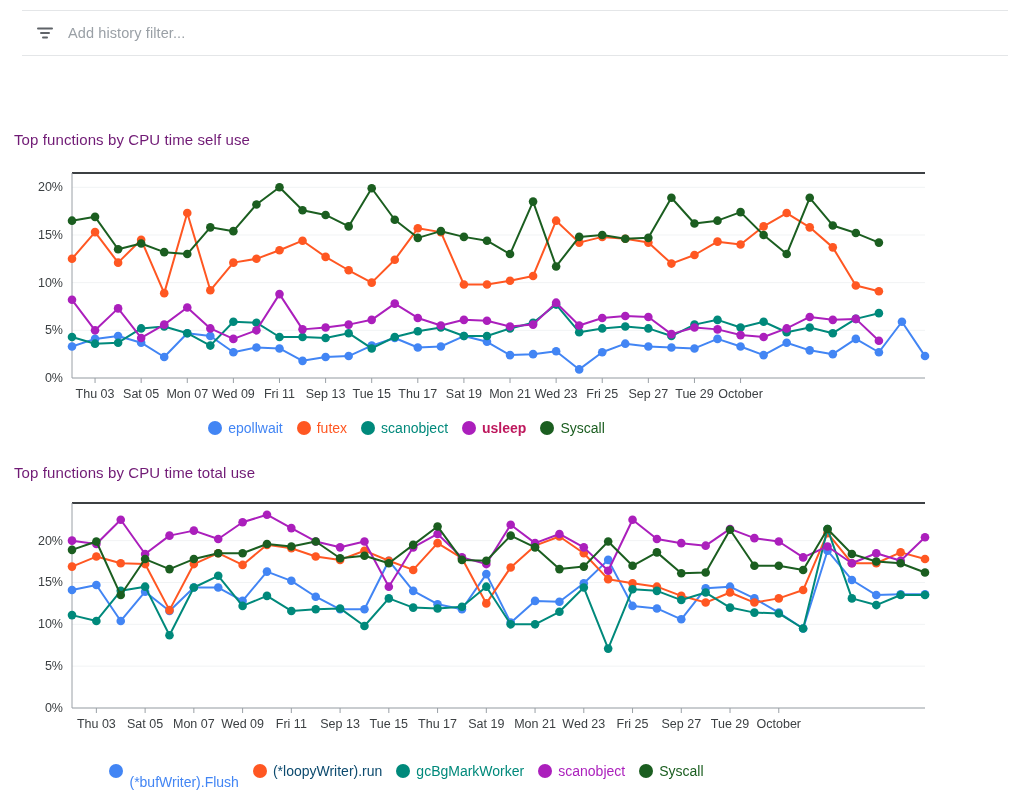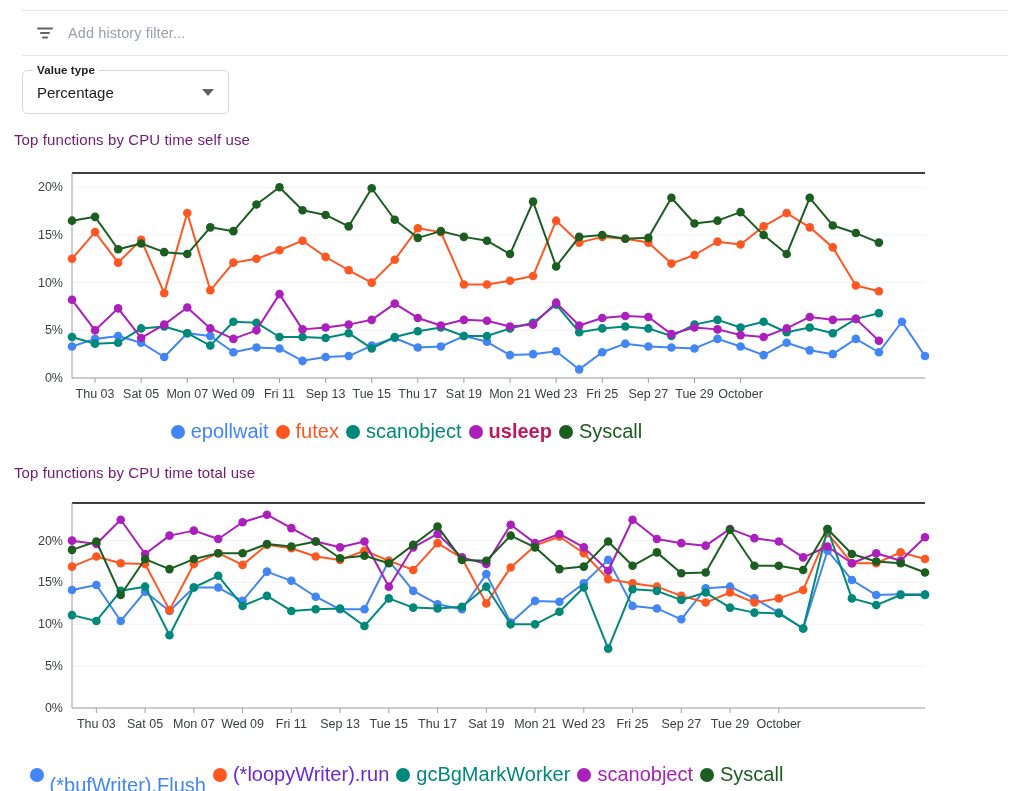--- a/index.html
+++ b/index.html
@@ -88,21 +88,22 @@
   .chart-wrap { position: absolute; left: 0; }
   #chart1 { top: 165px; }
   #chart2 { top: 495px; }
 
   .legend {
     position: absolute;
     width: 820px;
     display: flex;
     justify-content: center;
     align-items: center;
-    font-size: 20px;
+    gap: 7px;
+    font-size: 14px;
   }
   #legend1 { top: 420px; }
   #legend2 { top: 752px; }
   .legend-item {
     display: flex;
     align-items: center;
     gap: 6px;
     margin-right: 7px;
   }
   .legend-dot {
@@ -118,25 +119,20 @@
 <div class="filter-bar">
   <svg class="filter-icon" viewBox="0 0 18 14">
     <rect x="1" y="1.5" width="16" height="2" rx="1" fill="#5f6368"></rect>
     <rect x="4" y="6" width="10" height="2" rx="1" fill="#5f6368"></rect>
     <rect x="6" y="10.5" width="6" height="2" rx="1" fill="#5f6368"></rect>
   </svg>
   <span class="filter-placeholder">Add history filter...</span>
 </div>
 
 <div class="selects">
-  <div class="select w1">
-    <span class="select-label">Value type</span>
-    <span class="select-value">Percentage</span>
-    <span class="caret"></span>
-  </div>
 </div>
 
 <div class="section-title" id="title1">Top functions by CPU time self use</div>
 <div class="section-title" id="title2">Top functions by CPU time total use</div>
 
 <div class="chart-wrap" id="chart1"><svg width="1010" height="245" viewBox="0 0 1010 245">
       <line x1="72" x2="925" y1="213" y2="213" stroke="#f1f3f4" stroke-width="1"></line>
       <line x1="72" x2="925" y1="165.32558139534885" y2="165.32558139534885" stroke="#f1f3f4" stroke-width="1"></line>
       <line x1="72" x2="925" y1="117.65116279069768" y2="117.65116279069768" stroke="#f1f3f4" stroke-width="1"></line>
       <line x1="72" x2="925" y1="69.97674418604652" y2="69.97674418604652" stroke="#f1f3f4" stroke-width="1"></line>
@@ -620,21 +616,21 @@
       <span class="legend-label" style="color: rgb(27, 94, 32);">Syscall</span>
     </div>
   </div>
 <div class="legend" id="legend2">
     <div class="legend-item">
       <span class="legend-dot" style="background: rgb(66, 133, 244);"></span>
       <span class="legend-label" style="color: rgb(66, 133, 244); margin-top: 22px;">(*bufWriter).Flush</span>
     </div>
     <div class="legend-item">
       <span class="legend-dot" style="background: rgb(255, 87, 34);"></span>
-      <span class="legend-label" style="color: #6d28d9;">(*loopyWriter).run</span>
+      <span class="legend-label" style="color: #0c4a6e;">(*loopyWriter).run</span>
     </div>
     <div class="legend-item">
       <span class="legend-dot" style="background: rgb(0, 137, 123);"></span>
       <span class="legend-label" style="color: rgb(0, 137, 123);">gcBgMarkWorker</span>
     </div>
     <div class="legend-item">
       <span class="legend-dot" style="background: rgb(171, 31, 188);"></span>
       <span class="legend-label" style="color: rgb(171, 31, 188);">scanobject</span>
     </div>
     <div class="legend-item">

